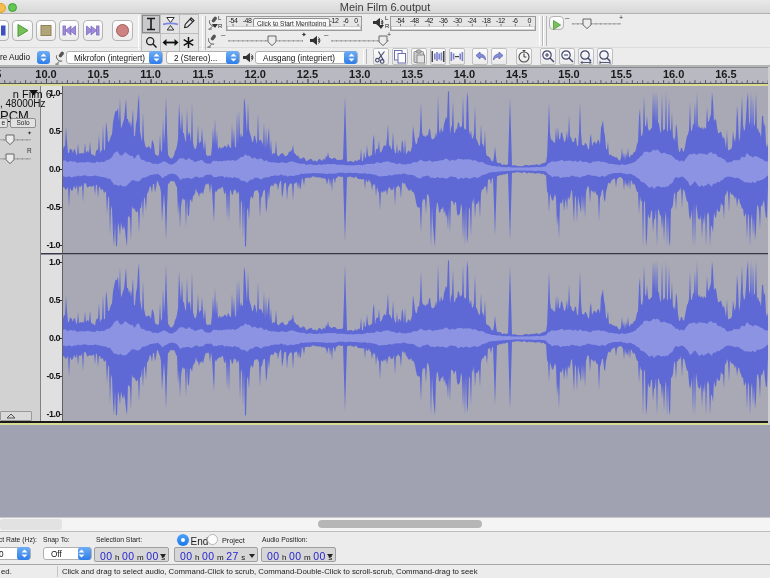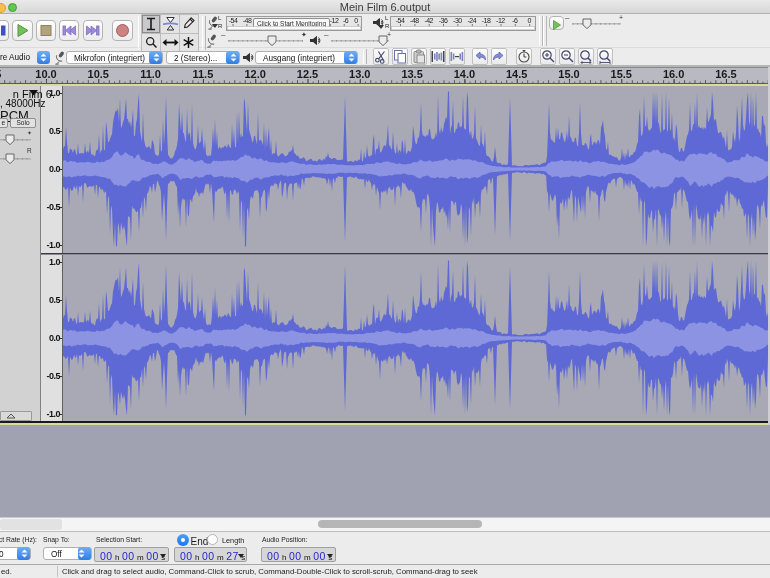--- a/index.html
+++ b/index.html
@@ -631,21 +631,21 @@
 <div class="abs" style="left:318px;top:520px;width:164px;height:8px;background:#b6b6b6;border-radius:4px;"></div>
 <div class="abs" style="left:0;top:531px;width:770px;height:33px;background:#ececec;border-top:1px solid #bdbdbd;box-sizing:border-box;"></div>
 <div class="abs lbl" style="left:-17px;top:536px;">Project Rate (Hz):</div>
 <div class="abs lbl" style="left:43px;top:536px;">Snap To:</div>
 <div class="abs lbl" style="left:96px;top:536px;">Selection Start:</div>
 <div class="abs lbl" style="left:262px;top:536px;">Audio Position:</div>
 <div class="abs" style="left:176.5px;top:533.5px;width:12px;height:12px;border-radius:50%;background:linear-gradient(#4ba1f7,#1a77ee);"></div>
 <div class="abs" style="left:180.5px;top:537.5px;width:4px;height:4px;border-radius:50%;background:#fff;"></div>
 <div class="abs lbl" style="left:190.5px;top:536px;font-size:10px;">End</div>
 <div class="abs" style="left:207px;top:533.5px;width:11px;height:11px;border-radius:50%;background:#fdfdfd;border:0.5px solid #b6b6b6;box-sizing:border-box;"></div>
-<div class="abs lbl" style="left:222px;top:536px;font-size:7.3px;">Length</div>
+<div class="abs lbl" style="left:222px;top:536px;font-size:7.3px;">Project</div>
 <div class="combo" style="left:-40px;top:547px;width:71px;">
     <div class="tx" style="left:38px;">0</div>
     <div class="step"></div>
     <svg class="abs" style="left:57px;top:-1px;" width="13" height="13">
       <polygon points="6.5,2.5 9.5,5.5 3.5,5.5" fill="#fff"></polygon>
       <polygon points="6.5,10.5 9.5,7.5 3.5,7.5" fill="#fff"></polygon>
     </svg>
   </div>
 <div class="combo" style="left:43px;top:547px;width:49px;">
     <div class="tx">Off</div>
@@ -654,21 +654,21 @@
       <polygon points="6.5,2.5 9.5,5.5 3.5,5.5" fill="#fff"></polygon>
       <polygon points="6.5,10.5 9.5,7.5 3.5,7.5" fill="#fff"></polygon>
     </svg>
   </div>
 <div class="tfield" style="left:94px;top:547px;width:75px;">
     <div style="position:absolute;left:5px;top:1px;line-height:11px;white-space:nowrap;"><span class="d">00</span><span class="u"> h </span><span class="d">00</span><span class="u"> m </span><span class="d">00</span><span class="u"> s</span></div>
     <svg style="position:absolute;right:2.5px;top:6px;" width="6" height="4">
       <polygon points="0,0 6,0 3,4" fill="#222"></polygon>
     </svg>
   </div>
-<div class="tfield" style="left:174px;top:547px;width:73px;">
+<div class="tfield" style="left:174px;top:547px;width:84px;">
     <div style="position:absolute;left:5px;top:1px;line-height:11px;white-space:nowrap;"><span class="d">00</span><span class="u"> h </span><span class="d">00</span><span class="u"> m </span><span class="d">27</span><span class="u"> s</span></div>
     <svg style="position:absolute;right:2.5px;top:6px;" width="6" height="4">
       <polygon points="0,0 6,0 3,4" fill="#222"></polygon>
     </svg>
   </div>
 <div class="tfield" style="left:261px;top:547px;width:75px;">
     <div style="position:absolute;left:5px;top:1px;line-height:11px;white-space:nowrap;"><span class="d">00</span><span class="u"> h </span><span class="d">00</span><span class="u"> m </span><span class="d">00</span><span class="u"> s</span></div>
     <svg style="position:absolute;right:2.5px;top:6px;" width="6" height="4">
       <polygon points="0,0 6,0 3,4" fill="#222"></polygon>
     </svg>

